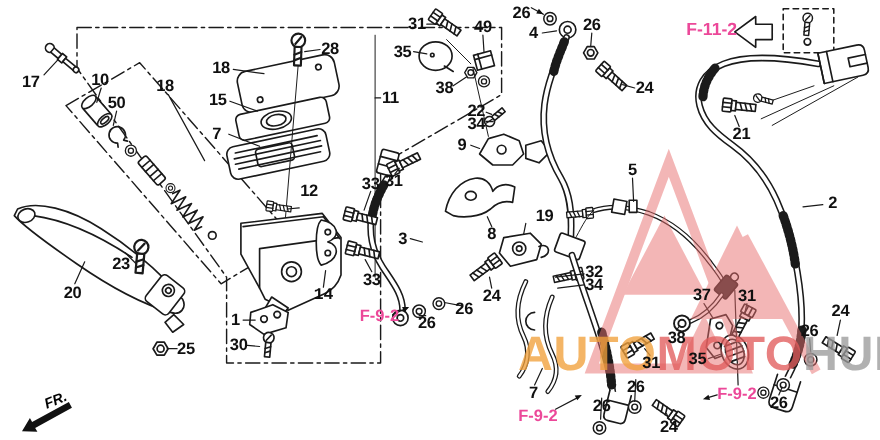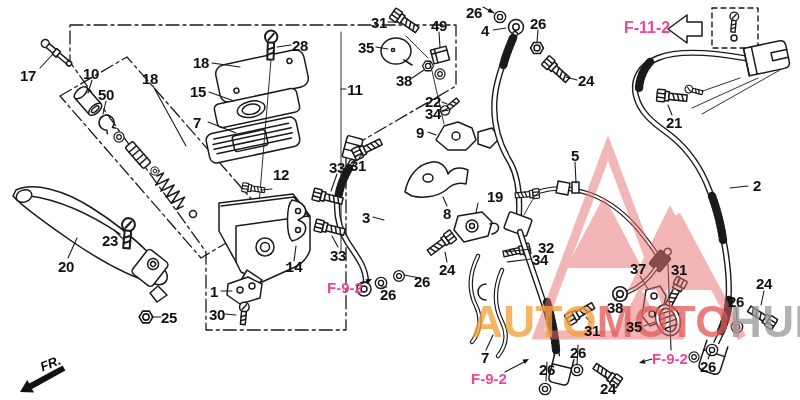--- a/index.html
+++ b/index.html
@@ -345,21 +345,21 @@
       <div class="plabel" style="left: 757px; top: 185px;">2</div>
       <div class="plabel" style="left: 337px; top: 167px;">33</div>
       <div class="plabel" style="left: 358px; top: 165px;">31</div>
       <div class="plabel" style="left: 366px; top: 217px;">3</div>
       <div class="plabel" style="left: 447px; top: 213px;">8</div>
       <div class="plabel" style="left: 478px; top: 196px; margin-left: 17px;">19</div>
       <div class="plabel" style="left: 338px; top: 255px;">33</div>
       <div class="plabel" style="left: 388px; top: 294px;">26</div>
       <div class="plabel" style="left: 422px; top: 281px;">26</div>
       <div class="plabel" style="left: 447px; top: 269px;">24</div>
-      <div class="plabel" style="left: 540px; top: 247px; padding-left: 12px;">32</div>
+      <div class="plabel" style="left: 540px; top: 247px;">32</div>
       <div class="plabel" style="left: 540px; top: 259px;">34</div>
       <div class="plabel" style="left: 638px; top: 268px;">37</div>
       <div class="plabel" style="left: 679px; top: 269px;">31</div>
       <div class="plabel" style="left: 615px; top: 307px;">38</div>
       <div class="plabel" style="left: 634px; top: 326px;">35</div>
       <div class="plabel" style="left: 764px; top: 283px;">24</div>
       <div class="plabel" style="left: 736px; top: 301px;">26</div>
       <div class="plabel" style="left: 708px; top: 366px;">26</div>
       <div class="plabel" style="left: 485px; top: 357px;">7</div>
       <div class="plabel" style="left: 547px; top: 369px;">26</div>

